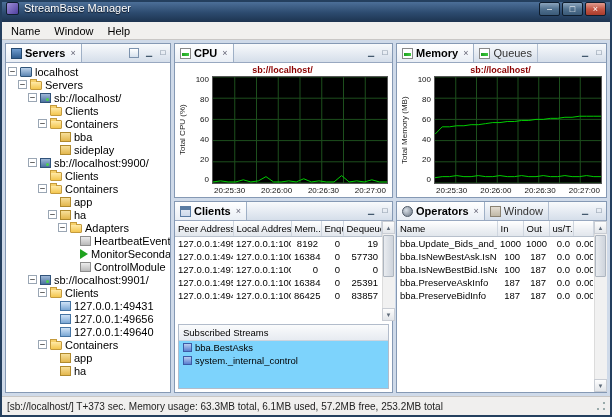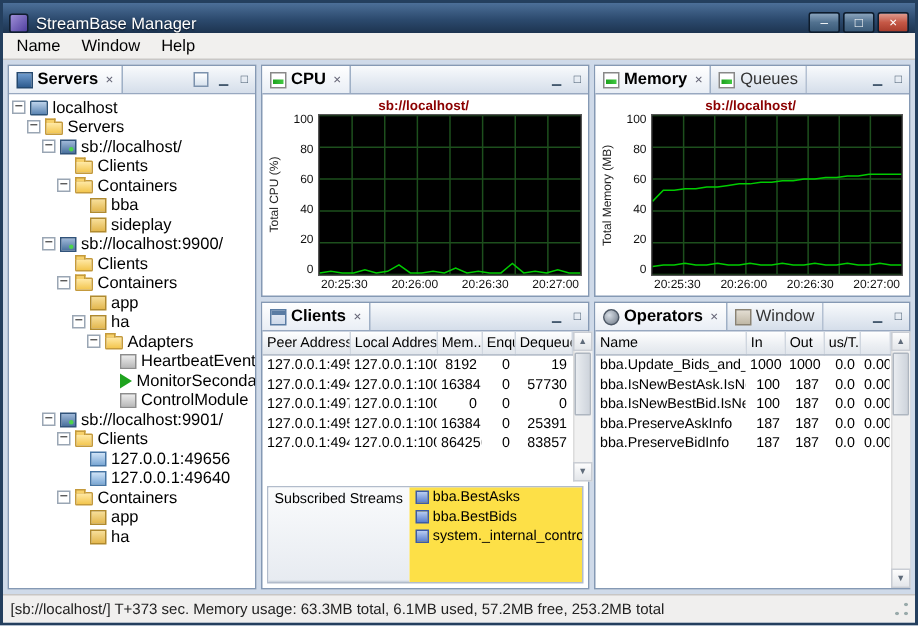--- a/index.html
+++ b/index.html
@@ -2,21 +2,21 @@
 <html><head>
 <meta charset="utf-8">
 <style>
   * { box-sizing:border-box; margin:0; padding:0; }
   html,body { width:612px; height:417px; overflow:hidden; }
   body { font-family:"Liberation Sans", sans-serif; font-size:11px; color:#000; }
 
   .window { height:100%; border:2px solid #243f5e; display:flex; flex-direction:column; background:#cfdae9; }
 
   
-  .titlebar { height:20px; flex:none; display:flex; align-items:flex-end; gap:5px; padding:0 4px;
+  .titlebar { height:20px; flex:none; display:flex; align-items:flex-start; gap:5px; padding:0 4px;
     background:linear-gradient(#4c6f98, #2c4a6e 55%, #1d3450); }
   .app-icon { width:13px; height:13px; border-radius:2px; border:1px solid #101d2e;
     background:linear-gradient(135deg,#9f8fd8,#4f3f9e); flex:none; }
   .title-text { color:#fff; font-size:11px; text-shadow:0 1px 1px #0b1320; }
   .win-buttons { margin-left:auto; display:flex; gap:2px; }
   .win-btn { width:21px; height:14px; border:1px solid #0e1c2c; border-radius:2px; color:#fff; font-size:9px;
     line-height:12px; text-align:center; background:linear-gradient(#8ba4bd,#51718f 50%,#3a5a78); }
   .win-btn.close { background:linear-gradient(#e09c90,#c55846 50%,#a83c2c); }
 
   
@@ -79,21 +79,21 @@
   .chart-body { flex:1; min-height:0; display:flex; flex-direction:column; padding:2px 4px 2px 2px; }
   .chart-title { color:#8b0000; font-weight:bold; font-size:9px; text-align:center; height:11px; flex:none; }
   .chart-sub { color:#000; font-weight:bold; font-size:8px; text-align:center; height:10px; flex:none; }
   .chart-grid { flex:1; min-height:0; display:grid; grid-template-columns:11px 24px 1fr; grid-template-rows:1fr 11px; }
   .y-label { grid-column:1; grid-row:1; writing-mode:vertical-rl; transform:rotate(180deg);
     font-size:8px; color:#222; display:flex; align-items:center; justify-content:center; }
   .y-ticks { grid-column:2; grid-row:1; display:flex; flex-direction:column; justify-content:space-between;
     align-items:flex-end; padding-right:3px; font-size:8px; line-height:8px; color:#111; }
   svg.plot { grid-column:3; grid-row:1; width:100%; height:100%; border:1px solid #555; background:#000; }
   .x-ticks { grid-column:3; grid-row:2; display:flex; justify-content:space-between; padding:1px 2px 0 2px;
-    font-size:8px; color:#111; }
+    font-size:8px; color:#111;align-items:center; }
 
   
   .table-wrap { display:flex; min-height:0; }
   .clients-wrap { height:100px; flex:none; }
   .ops-wrap { flex:1;border-radius:31px; }
   table.grid { border-collapse:collapse; table-layout:fixed; width:100%; font-size:9.5px; align-self:flex-start; }
   table.grid th { font-weight:normal; text-align:left; padding:1px 3px; height:15px;
     background:linear-gradient(#ffffff,#eceff3 60%,#e1e6ec); border-right:1px solid #cfd6df;
     border-bottom:1px solid #b7c0cc; white-space:nowrap; overflow:hidden; }
   table.grid td { padding:1px 3px; height:13px; white-space:nowrap; overflow:hidden; }
@@ -113,24 +113,24 @@
   
   .vscroll { width:13px; flex:none; background:#f1f1f1; border-left:1px solid #dcdcdc;
     display:flex; flex-direction:column; align-items:center; }
   .scroll-btn { width:13px; height:13px; flex:none; font-size:6px; color:#5f6b7a; display:flex;
     align-items:center; justify-content:center; background:linear-gradient(#fdfdfd,#e3e6ea); border:1px solid #c9cdd4; }
   .scroll-thumb { width:11px; height:42px; flex:none; margin-top:1px;
     background:linear-gradient(90deg,#e9ecf0,#ced4dc); border:1px solid #aeb6c0; border-radius:1px; }
   .scroll-track { flex:1; }
 
   
-  .streams-box { flex:1; min-height:0; margin:3px; border:1px solid #b2bccb; display:flex; }
+  .streams-box { flex:1; min-height:0; margin:3px; border:1px solid #b2bccb; display:flex; flex-direction:column; }
   .streams-header { flex:none; font-size:9.5px; padding:2px 4px;
     background:linear-gradient(#fafbfc,#e7ebf1); border-bottom:1px solid #ccd4de; }
-  .streams-list { flex:1; background:#fde047; font-size:9.5px; overflow:hidden; }
+  .streams-list { flex:1; background:#7dd3fc; font-size:9.5px; overflow:hidden; }
   .list-item { height:13px; display:flex; align-items:center; gap:3px; padding:0 4px; white-space:nowrap; }
   .stream-icon { width:9px; height:9px; flex:none; background:linear-gradient(#b9cdf0,#5a7fd0); border:1px solid #3c5ba6; }
 
   
   .statusbar { height:19px; flex:none; background:#f0efee; border-top:1px solid #c8c6c4;
     display:flex; align-items:center; padding:0 3px 0 5px; font-size:10px; color:#222; }
   .grip { margin-left:auto; width:12px; height:12px; flex:none;
     background:radial-gradient(circle at 9px 3px, #9aa 1px, transparent 1.4px),
                radial-gradient(circle at 9px 9px, #9aa 1px, transparent 1.4px),
                radial-gradient(circle at 3px 9px, #9aa 1px, transparent 1.4px); }
@@ -271,20 +271,26 @@
             <span class="indent" style="width:20px"></span>
             <span class="expander minus">−</span>
             <span class="ticon icon-server"></span>
             <span class="tlabel">sb://localhost:9901/</span>
           </div>
           <div class="tree-row">
             <span class="indent" style="width:30px"></span>
             <span class="expander minus">−</span>
             <span class="ticon icon-folder"></span>
             <span class="tlabel">Clients</span>
+          </div>
+          <div class="tree-row">
+            <span class="indent" style="width:40px"></span>
+            <span class="expander none"></span>
+            <span class="ticon icon-client"></span>
+            <span class="tlabel">127.0.0.1:49431</span>
           </div>
           <div class="tree-row">
             <span class="indent" style="width:40px"></span>
             <span class="expander none"></span>
             <span class="ticon icon-client"></span>
             <span class="tlabel">127.0.0.1:49656</span>
           </div>
           <div class="tree-row">
             <span class="indent" style="width:40px"></span>
             <span class="expander none"></span>
@@ -428,21 +434,20 @@
             <div class="scroll-btn">▲</div>
             <div class="scroll-thumb"></div>
             <div class="scroll-track"></div>
             <div class="scroll-btn">▼</div>
           </div>
         </div>
         <div class="streams-box">
           <div class="streams-header">Subscribed Streams</div>
           <div class="streams-list">
               <div class="list-item"><span class="stream-icon"></span>bba.BestAsks</div>
-              <div class="list-item"><span class="stream-icon"></span>bba.BestBids</div>
               <div class="list-item"><span class="stream-icon"></span>system._internal_control</div>
             </div>
         </div>
       </div>
     </div>
 
     <div class="col right">
 
       <div class="panel top">
         <div class="panel-header">

